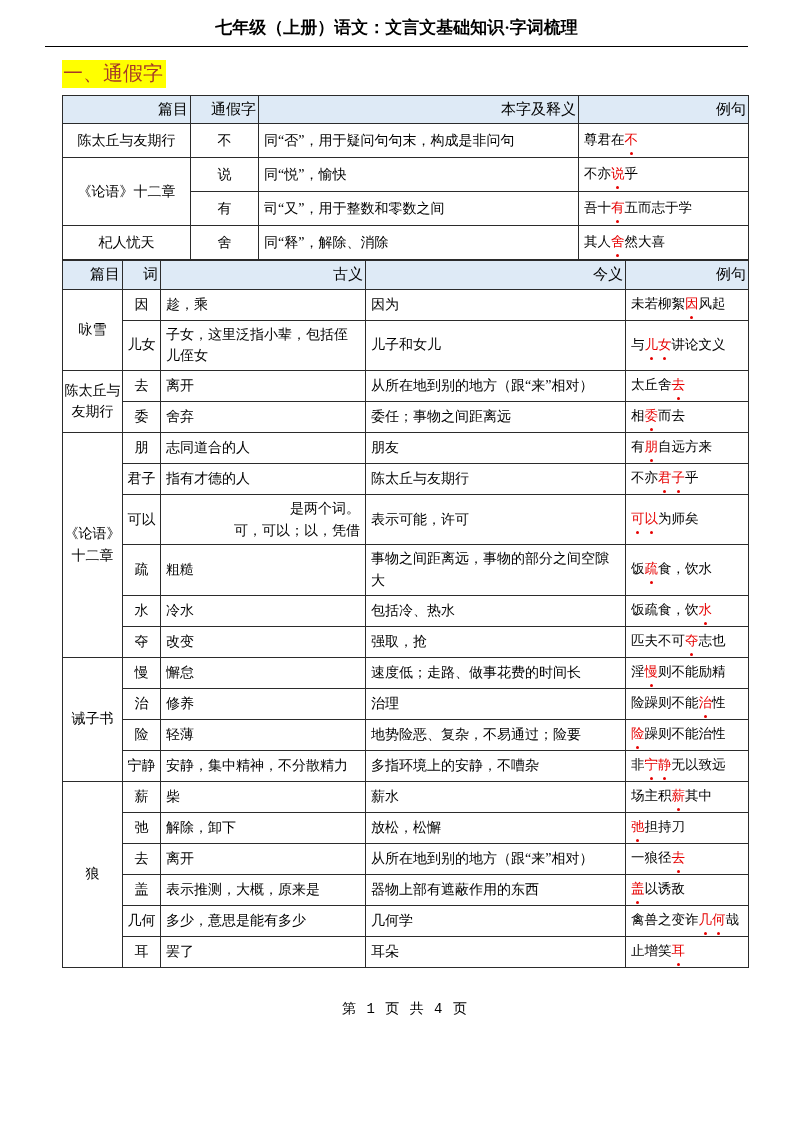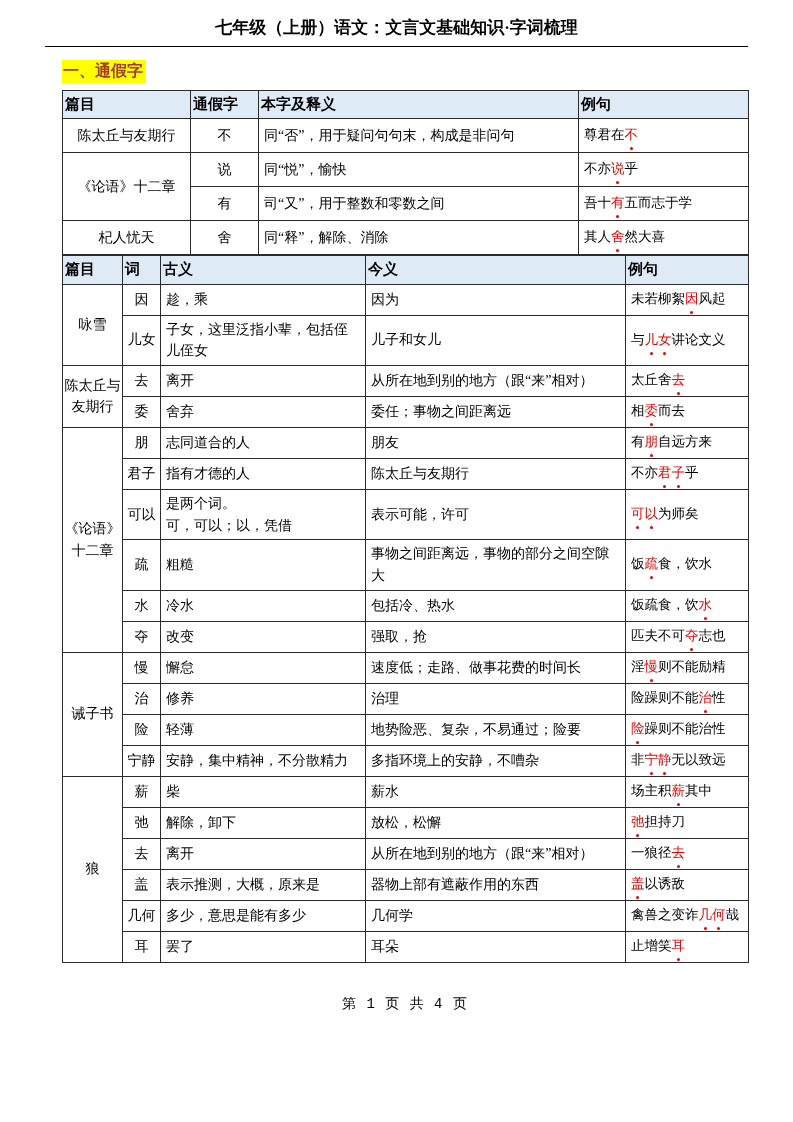--- a/index.html
+++ b/index.html
@@ -11,40 +11,40 @@
   .page{padding:16px 45px 0 62px;box-sizing:border-box;}
   .doc-title{
     width:703px;margin-left:-17px;
     text-align:center;font-size:17px;font-weight:bold;
     padding-bottom:7px;border-bottom:1.6px solid #000;
   }
   .section-heading{margin:13px 0 7px 0;line-height:1.25;}
   .section-heading .hl{
     display:inline-block;background:var(--highlight,#ffff00);
     color:var(--heading-red,#a63a26);
-    font-size:16px;font-weight:bold;padding:1px 3px 2px 1px;text-align:center;
+    font-size:20px;font-weight:normal;padding:1px 3px 2px 1px;text-align:center;
   }
   table{
     border-collapse:collapse;table-layout:fixed;width:686px;
     font-size:14px;
   }
   th,td{
     border:1px solid #2b2b2b;
     padding:3px 5px;vertical-align:middle;
     word-break:break-all;line-height:1.55;
   }
   th{
     background:var(--header-bg,#deeaf6);
-    font-size:15px;font-weight:bold;text-align:left;
+    font-size:15px;font-weight:normal;text-align:right;
     height:22px;padding:2px 2px;
   }
   td{height:24px;}
   td.piece,td.word{text-align:center;padding:3px 1px;}
   td.gloss,td.example{text-align:left;}
-  td.pre{white-space:pre-line;}
+  td.pre{white-space:pre-line;text-align:right;}
   td.example{font-size:13.5px;}
   .t1 td{height:27px;}
   .em{
     color:var(--accent-red,#e60000);
     position:relative;display:inline-block;
   }
   .em::after{
     content:"";position:absolute;left:50%;bottom:-4px;
     width:3px;height:3px;margin-left:-1.5px;border-radius:50%;
     background:var(--accent-red,#e60000);

